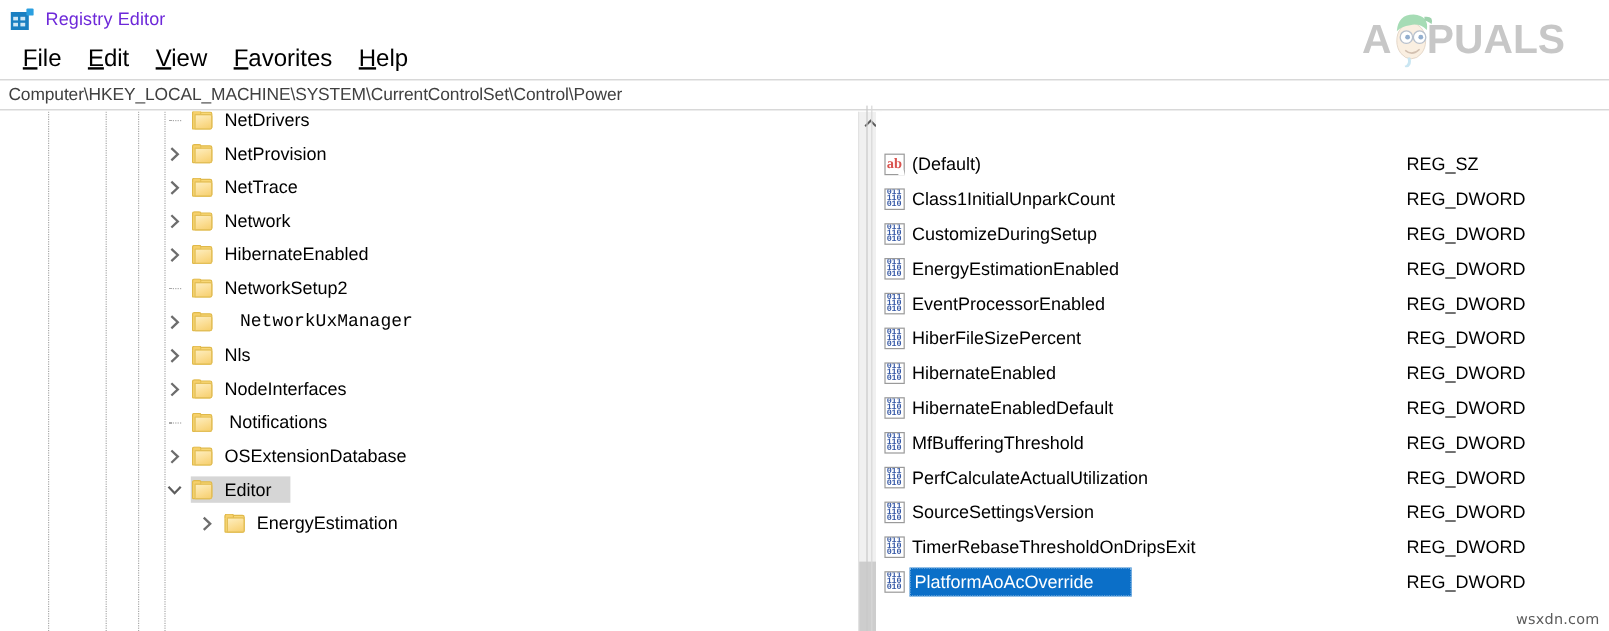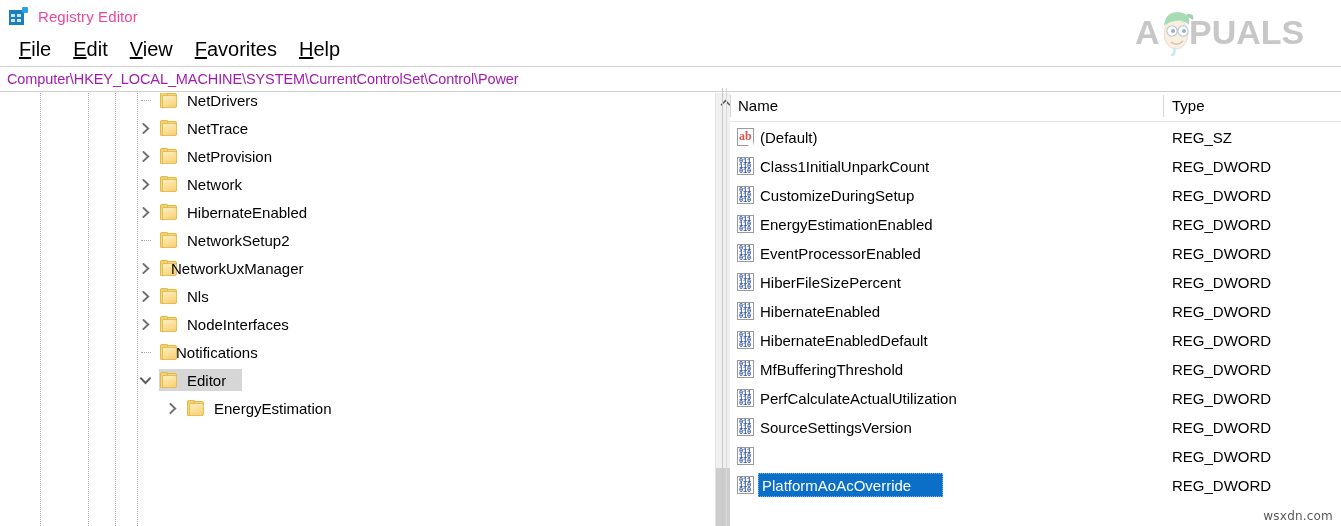--- a/index.html
+++ b/index.html
@@ -44,21 +44,21 @@
     box-shadow: 6px 0 0 0 #cfe7f5, 0 5px 0 0 #cfe7f5, 6px 5px 0 0 #cfe7f5;
   }
   .app-icon .dot {
     position: absolute; right: 0px; top: 1px;
     width: 6px; height: 6px;
     background: #2b9fe0;
     border-radius: 1px;
   }
   .title-text {
     font-size: 15px;
-    color: #ec4899;
+    color: #6d28d9;
     letter-spacing: 0.1px;
   }
 
   
   .menubar {
     position: absolute; left: 0; top: 34px;
     width: 1341px; height: 30px;
     display: flex; align-items: center;
     padding-left: 8px;
     box-sizing: border-box;
@@ -79,21 +79,21 @@
     width: 1341px; height: 26px;
     background: #ffffff;
     border: 1px solid #cfcfcf;
     border-left: none; border-right: none;
     box-sizing: border-box;
     display: flex; align-items: center;
     padding-left: 7px;
   }
   .address-text {
     font-size: 14.5px;
-    color: #a21caf;
+    color: #404040;
     white-space: nowrap;
     letter-spacing: -0.1px;
   }
 
   
   .content {
     position: absolute; left: 0; top: 93px;
     width: 1341px; height: 433px;
     background: #ffffff;
   }
@@ -384,46 +384,46 @@
             <div class="chevron" style="left: 137px;">
               <svg width="9" height="13" viewBox="0 0 9 13">
                 <path d="M1.8 1.4 L7.2 6.5 L1.8 11.6" fill="none" stroke="#6d6d6d" stroke-width="1.9"></path>
               </svg>
             </div>
             <div class="folder" style="left: 160px;">
               <div class="back"></div>
               <div class="tab"></div>
               <div class="front"></div>
             </div>
+            <div class="tree-label" style="left: 187px;">NetProvision</div>
+          </div>
+          <div class="tree-row">
+            <div class="chevron" style="left: 137px;">
+              <svg width="9" height="13" viewBox="0 0 9 13">
+                <path d="M1.8 1.4 L7.2 6.5 L1.8 11.6" fill="none" stroke="#6d6d6d" stroke-width="1.9"></path>
+              </svg>
+            </div>
+            <div class="folder" style="left: 160px;">
+              <div class="back"></div>
+              <div class="tab"></div>
+              <div class="front"></div>
+            </div>
             <div class="tree-label" style="left: 187px;">NetTrace</div>
           </div>
           <div class="tree-row">
             <div class="chevron" style="left: 137px;">
               <svg width="9" height="13" viewBox="0 0 9 13">
                 <path d="M1.8 1.4 L7.2 6.5 L1.8 11.6" fill="none" stroke="#6d6d6d" stroke-width="1.9"></path>
               </svg>
             </div>
             <div class="folder" style="left: 160px;">
               <div class="back"></div>
               <div class="tab"></div>
               <div class="front"></div>
             </div>
-            <div class="tree-label" style="left: 187px;">NetProvision</div>
-          </div>
-          <div class="tree-row">
-            <div class="chevron" style="left: 137px;">
-              <svg width="9" height="13" viewBox="0 0 9 13">
-                <path d="M1.8 1.4 L7.2 6.5 L1.8 11.6" fill="none" stroke="#6d6d6d" stroke-width="1.9"></path>
-              </svg>
-            </div>
-            <div class="folder" style="left: 160px;">
-              <div class="back"></div>
-              <div class="tab"></div>
-              <div class="front"></div>
-            </div>
             <div class="tree-label" style="left: 187px;">Network</div>
           </div>
           <div class="tree-row">
             <div class="chevron" style="left: 137px;">
               <svg width="9" height="13" viewBox="0 0 9 13">
                 <path d="M1.8 1.4 L7.2 6.5 L1.8 11.6" fill="none" stroke="#6d6d6d" stroke-width="1.9"></path>
               </svg>
             </div>
             <div class="folder" style="left: 160px;">
               <div class="back"></div>
@@ -445,21 +445,21 @@
             <div class="chevron" style="left: 137px;">
               <svg width="9" height="13" viewBox="0 0 9 13">
                 <path d="M1.8 1.4 L7.2 6.5 L1.8 11.6" fill="none" stroke="#6d6d6d" stroke-width="1.9"></path>
               </svg>
             </div>
             <div class="folder" style="left: 160px;">
               <div class="back"></div>
               <div class="tab"></div>
               <div class="front"></div>
             </div>
-            <div class="tree-label" style="left: 171px;">NetworkUxManager</div>
+            <div class="tree-label" style="left: 200px; font-family: Liberation Mono, monospace;">NetworkUxManager</div>
           </div>
           <div class="tree-row">
             <div class="chevron" style="left: 137px;">
               <svg width="9" height="13" viewBox="0 0 9 13">
                 <path d="M1.8 1.4 L7.2 6.5 L1.8 11.6" fill="none" stroke="#6d6d6d" stroke-width="1.9"></path>
               </svg>
             </div>
             <div class="folder" style="left: 160px;">
               <div class="back"></div>
               <div class="tab"></div>
@@ -480,21 +480,34 @@
             </div>
             <div class="tree-label" style="left: 187px;">NodeInterfaces</div>
           </div>
           <div class="tree-row">
             <div class="elbow" style="left: 137px;"></div>
             <div class="folder" style="left: 160px;">
               <div class="back"></div>
               <div class="tab"></div>
               <div class="front"></div>
             </div>
-            <div class="tree-label" style="left: 176px;">Notifications</div>
+            <div class="tree-label" style="left: 191px;">Notifications</div>
+          </div>
+          <div class="tree-row">
+            <div class="chevron" style="left: 137px;">
+              <svg width="9" height="13" viewBox="0 0 9 13">
+                <path d="M1.8 1.4 L7.2 6.5 L1.8 11.6" fill="none" stroke="#6d6d6d" stroke-width="1.9"></path>
+              </svg>
+            </div>
+            <div class="folder" style="left: 160px;">
+              <div class="back"></div>
+              <div class="tab"></div>
+              <div class="front"></div>
+            </div>
+            <div class="tree-label" style="left: 187px;">OSExtensionDatabase</div>
           </div>
           <div class="tree-row selected">
             <div class="tree-sel" style="left: 159px; width: 83px;"></div>
             <div class="chevron" style="left: 137px;">
               <svg width="13" height="9" viewBox="0 0 13 9">
                 <path d="M1.4 1.6 L6.5 7 L11.6 1.6" fill="none" stroke="#5d5d5d" stroke-width="1.9"></path>
               </svg>
             </div>
             <div class="folder" style="left: 160px;">
               <div class="back"></div>
@@ -525,26 +538,20 @@
           </svg>
         </div>
         <div class="sb-thumb" style="top:375px; height:58px;"></div>
       </div>
     </div>
 
     <div class="splitter"></div>
     <div class="splitter2"></div>
 
     <div class="list-pane">
-      <div class="list-header">
-        <div class="col-divider" style="left:0px;"></div>
-        <div class="col-name">Name</div>
-        <div class="col-divider" style="left:433px;"></div>
-        <div class="col-type">Type</div>
-      </div>
       <div class="list-rows" id="list-rows">
           <div class="list-row">
             <div class="val-icon">
               <div class="icon-sz">
                 <div class="fold"></div>
               </div>
             </div>
             <div class="val-name">(Default)</div>
             <div class="val-type">REG_SZ</div>
           </div>
@@ -637,20 +644,21 @@
             </div>
             <div class="val-name">SourceSettingsVersion</div>
             <div class="val-type">REG_DWORD</div>
           </div>
           <div class="list-row">
             <div class="val-icon">
               <div class="icon-dw">
                 <div class="bits">011<br>110<br>010</div>
               </div>
             </div>
+            <div class="val-name">TimerRebaseThresholdOnDripsExit</div>
             <div class="val-type">REG_DWORD</div>
           </div>
           <div class="list-row selected">
             <div class="sel-box" style="width: 185px;"></div>
             <div class="val-icon">
               <div class="icon-dw">
                 <div class="bits">011<br>110<br>010</div>
               </div>
             </div>
             <div class="val-name">PlatformAoAcOverride</div>

